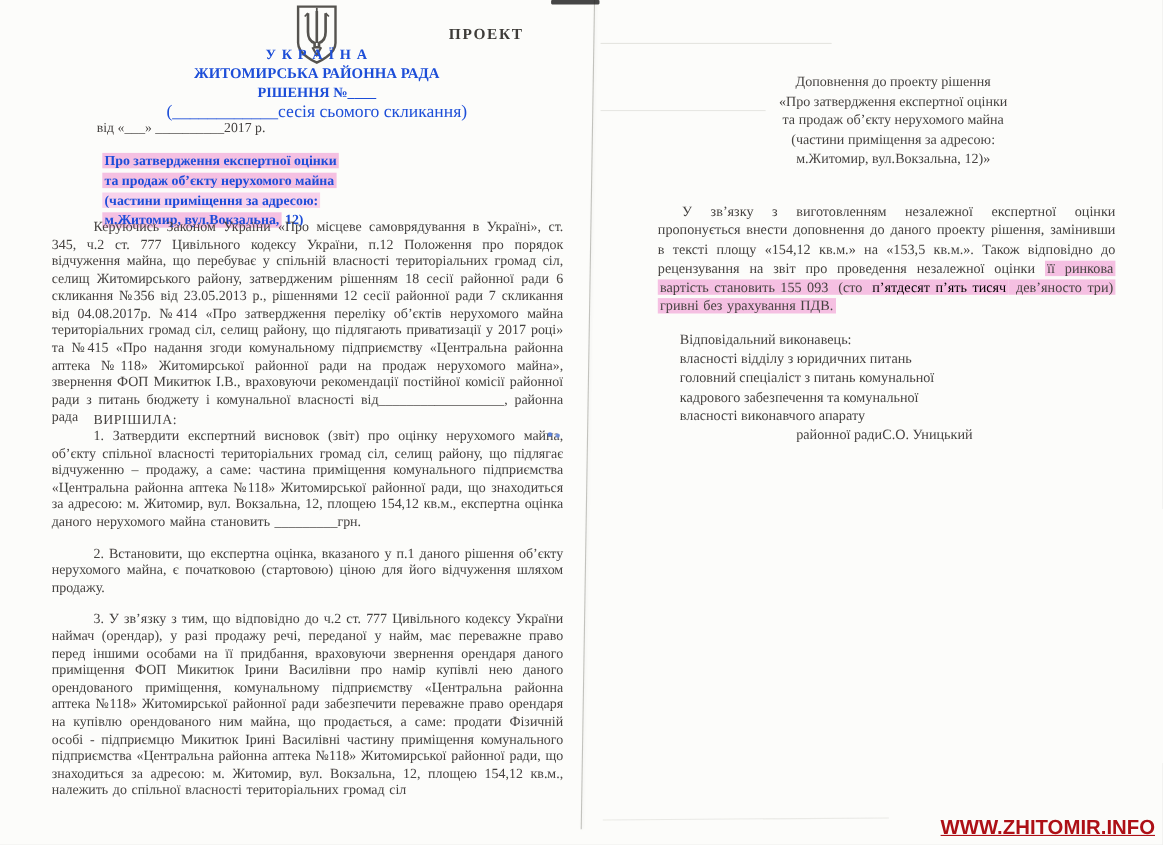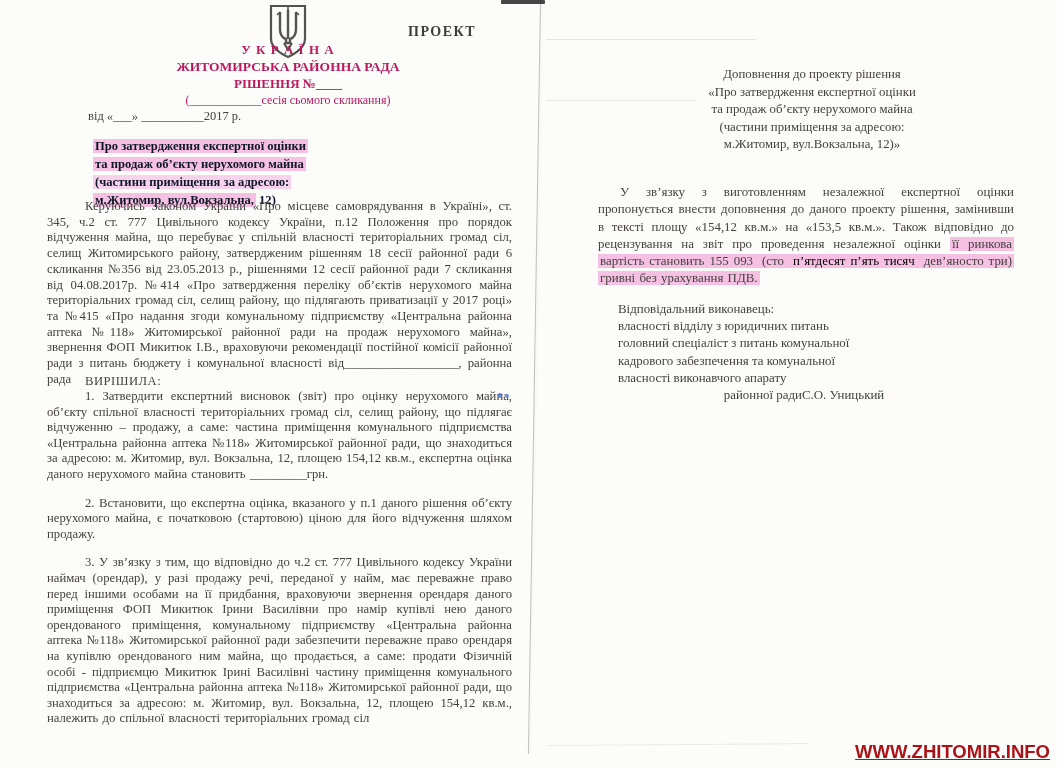--- a/index.html
+++ b/index.html
@@ -26,34 +26,34 @@
   
   .just{text-align:justify;}
   p{margin:0;}
   
   .page{position:absolute;top:0;height:768px;}
   .page.left{left:0;width:545px;}
   .page.right{left:545px;width:512px;}
   .emblem{position:absolute;left:266px;top:4px;}
   .lp-header{
     position:absolute;left:118px;top:42px;width:340px;text-align:center;
-    color:#be185d;
+    color:#1d4ed8;
   }
   .lp-header .country{font-weight:bold;font-size:13px;letter-spacing:1px;}
   .lp-header .council{font-weight:bold;font-size:13.5px;margin-top:1px;}
   .lp-header .decision{font-weight:bold;font-size:13px;margin-top:1px;font-family:Liberation Serif, serif;}
-  .lp-header .session{font-size:12px;margin-top:1px;}
+  .lp-header .session{font-size:16px;margin-top:1px;}
   .project{
     position:absolute;left:408px;top:24px;font-weight:bold;font-size:14px;
     letter-spacing:1.5px;color:#3e3c39;
   }
   .date-line{position:absolute;left:88px;top:109px;font-size:12.5px;}
   .lp-title{
     position:absolute;left:93px;top:137px;font-weight:bold;font-size:12.6px;
-    line-height:18px;color:#0f172a;
+    line-height:18px;color:#1d4ed8;
   }
   .hl{background:#f5c0e2;padding:0 2px;box-decoration-break:clone;}
   .hl.light{background:#f8d2ec;}
   .preamble{
     position:absolute;left:47px;top:199px;width:465px;
     font-size:12.7px;line-height:15.7px;text-indent:38px;word-spacing:1px;
   }
   .resolved{position:absolute;left:85px;top:374px;font-size:12.6px;letter-spacing:.5px;}
   .items{position:absolute;left:47px;top:389px;width:465px;font-size:12.7px;line-height:15.6px;}
   .items p{text-indent:38px;word-spacing:1px;margin-bottom:13px;}

